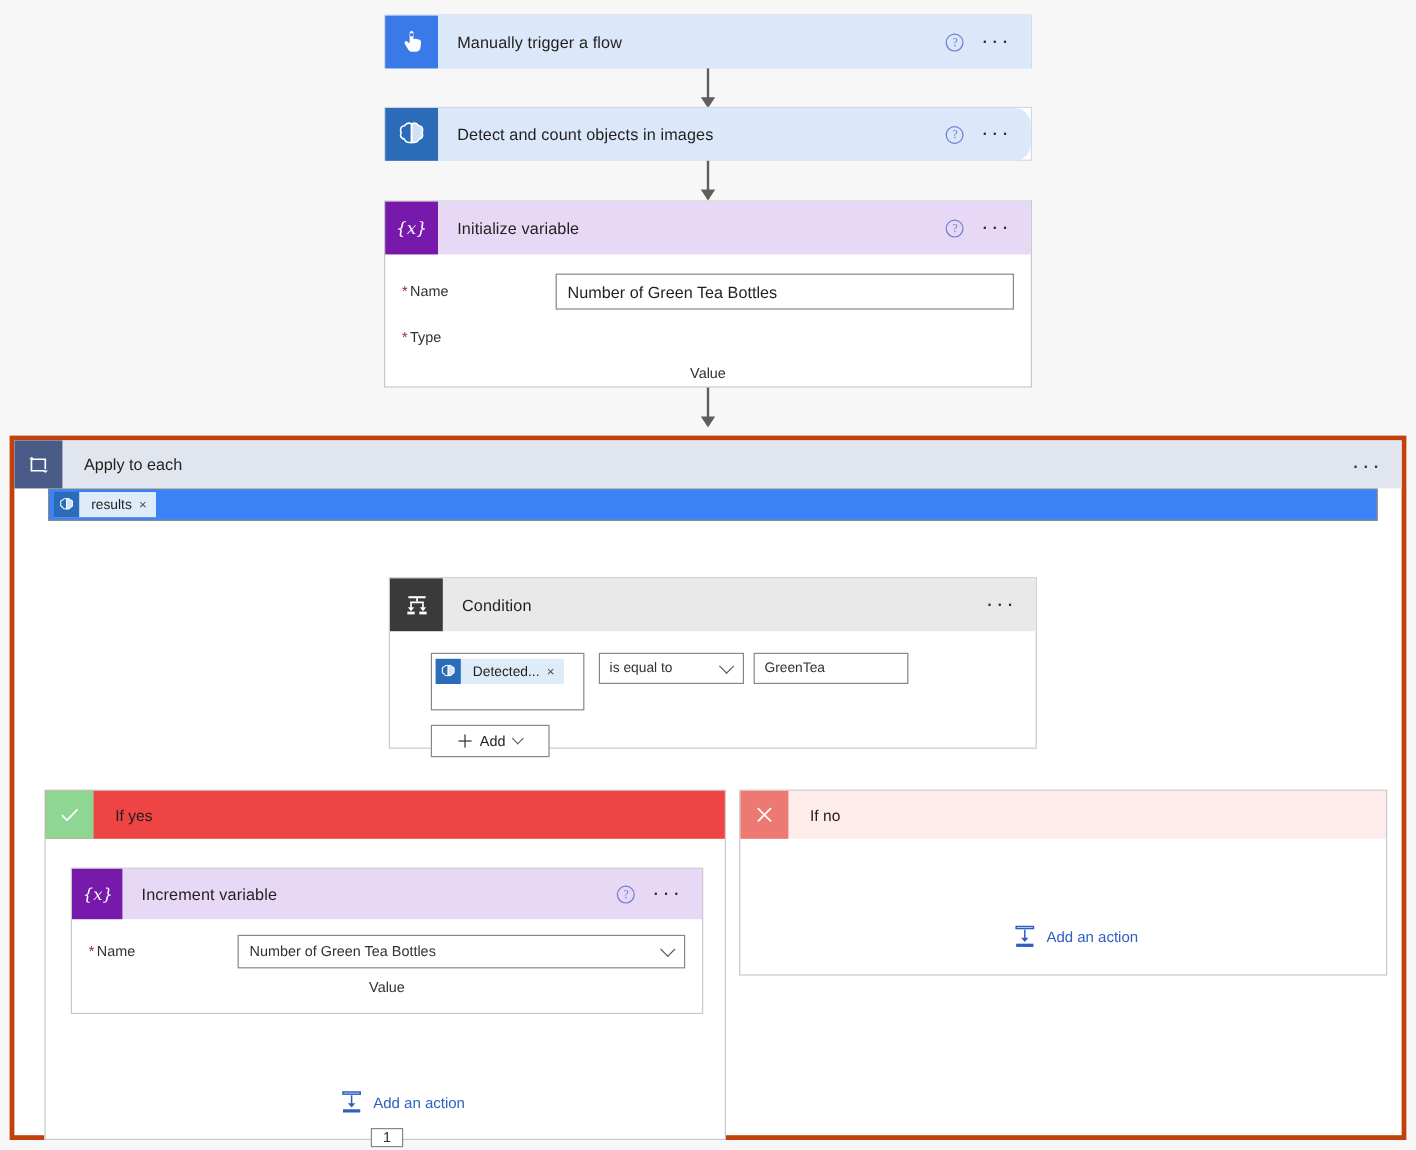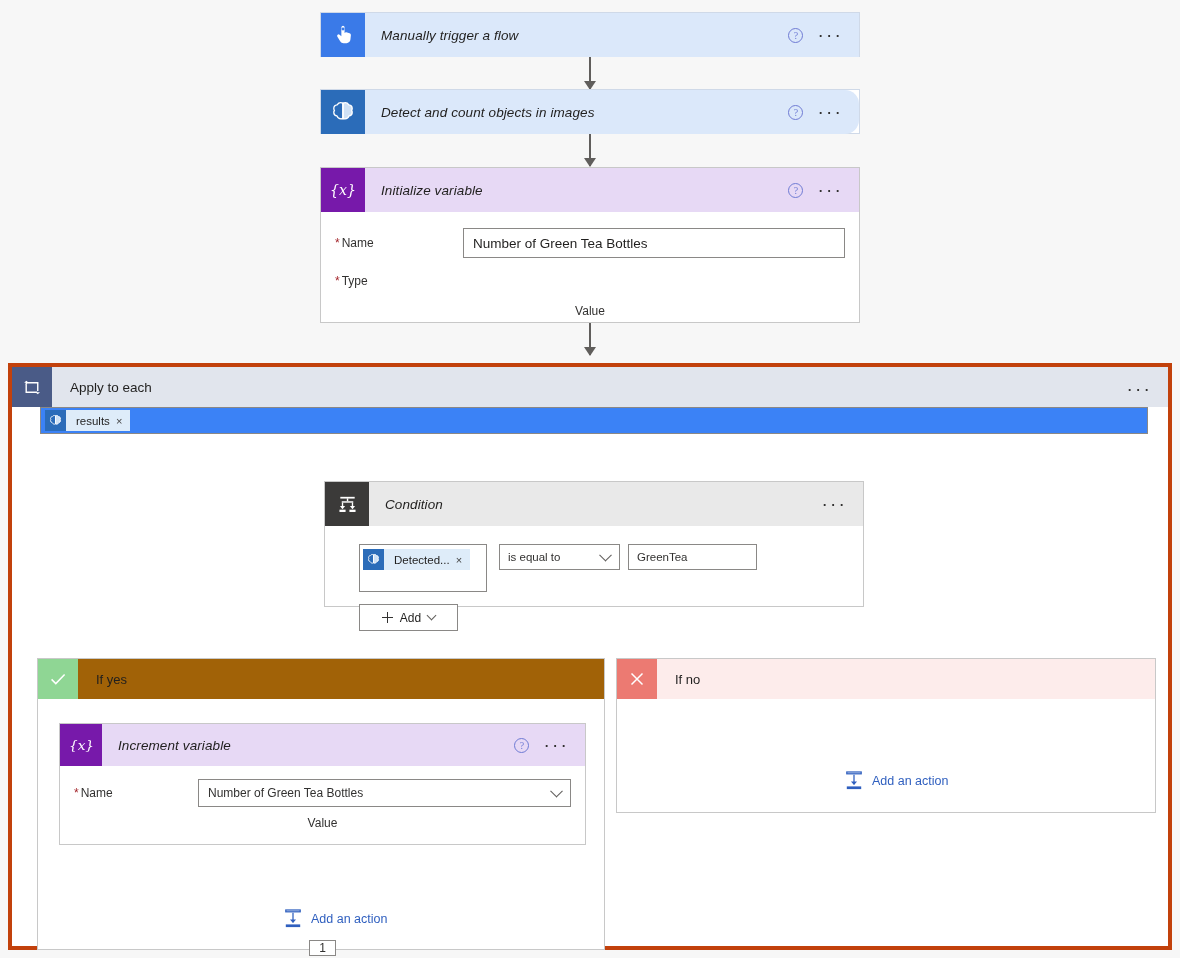--- a/index.html
+++ b/index.html
@@ -33,21 +33,20 @@
     width: 44px; height: 44px;
     flex: 0 0 44px;
     display: flex; align-items: center; justify-content: center;
   }
   .card-title {
     font-size: 13.5px;
     color: #201f1e;
     padding-left: 16px;
     letter-spacing: .1px;
     white-space: nowrap;
-    font-style: italic;
   }
   .head-actions {
     position: absolute;
     right: 0; top: 0; height: 44px;
     display: flex; align-items: center; gap: 14px;
     padding-right: 16px;
   }
   .help-ico {
     width: 15px; height: 15px;
     border: 1.2px solid #6f7bd4;
@@ -246,21 +245,21 @@
   }
   .branch-ico {
     width: 40px; height: 40px;
     display: flex; align-items: center; justify-content: center;
     flex: 0 0 40px;
   }
   .branch-title {
     font-size: 13px; color: #201f1e;
     padding-left: 18px;
   }
-  #yes-head { background: #a16207; }
+  #yes-head { background: #ef4444; }
   #yes-ico  { background: #8fd694; }
   #no-head  { background: #fdeceb; }
   #no-ico   { background: #ec7a72; }
 
   
   .add-action {
     display: flex; align-items: center; gap: 9px;
     color: #2f5fbf; font-size: 12.5px;
     cursor: pointer;
     position: absolute;
@@ -374,21 +373,21 @@
           <svg width="13" height="13" viewBox="0 0 24 24" aria-hidden="true">
             <path d="M12 3.2c-2.1-1-4.6-.3-5.9 1.6-1.9.2-3.3 1.8-3.3 3.7 0 .7.2 1.4.6 2-.5.7-.7 1.5-.6 2.3.2 1.6 1.5 2.9 3.1 3.1.6 1.7 2.2 2.9 4.1 2.9.7 0 1.4-.2 2-.5V3.2z" fill="none" stroke="#ffffff" stroke-width="1.6"></path>
             <path d="M12 3.2c2.1-1 4.6-.3 5.9 1.6 1.9.2 3.3 1.8 3.3 3.7 0 .7-.2 1.4-.6 2 .5.7.7 1.5.6 2.3-.2 1.6-1.5 2.9-3.1 3.1-.6 1.7-2.2 2.9-4.1 2.9-.7 0-1.4-.2-2-.5V3.2z" fill="#cfe1f5" stroke="#ffffff" stroke-width="1.6"></path>
           </svg>
         </span>
         <span class="token-txt">results</span>
         <span class="token-x">×</span>
       </span>
     </div>
 
-    <div class="card" style="left:312px; top:114px; width:540px; height:126px;">
+    <div class="card" style="left:312px; top:114px; width:540px; height:143px;">
       <div class="card-head" style="background:#e9e9e9;">
         <div class="card-ico" style="background:#3b3a39;">
           <svg width="23" height="23" viewBox="0 0 24 24" aria-hidden="true">
             <rect x="4.5" y="4" width="15" height="1.8" fill="#ffffff"></rect>
             <rect x="11.3" y="5.6" width="1.5" height="3" fill="#ffffff"></rect>
             <path d="M6 8.6h12v1.5H6z" fill="#ffffff"></path>
             <rect x="6.1" y="10" width="1.4" height="4" fill="#ffffff"></rect>
             <rect x="16.5" y="10" width="1.4" height="4" fill="#ffffff"></rect>
             <path d="M4.1 13.6h5.4L6.8 17z" fill="#ffffff"></path>
             <path d="M14.5 13.6h5.4L17.2 17z" fill="#ffffff"></path>

